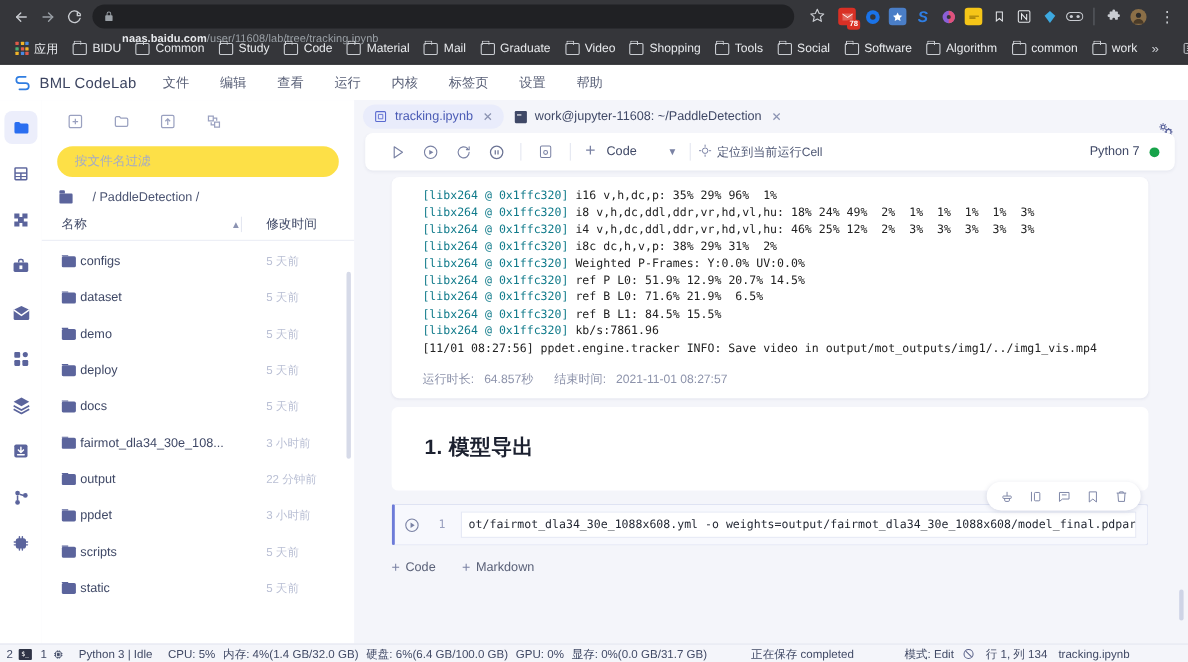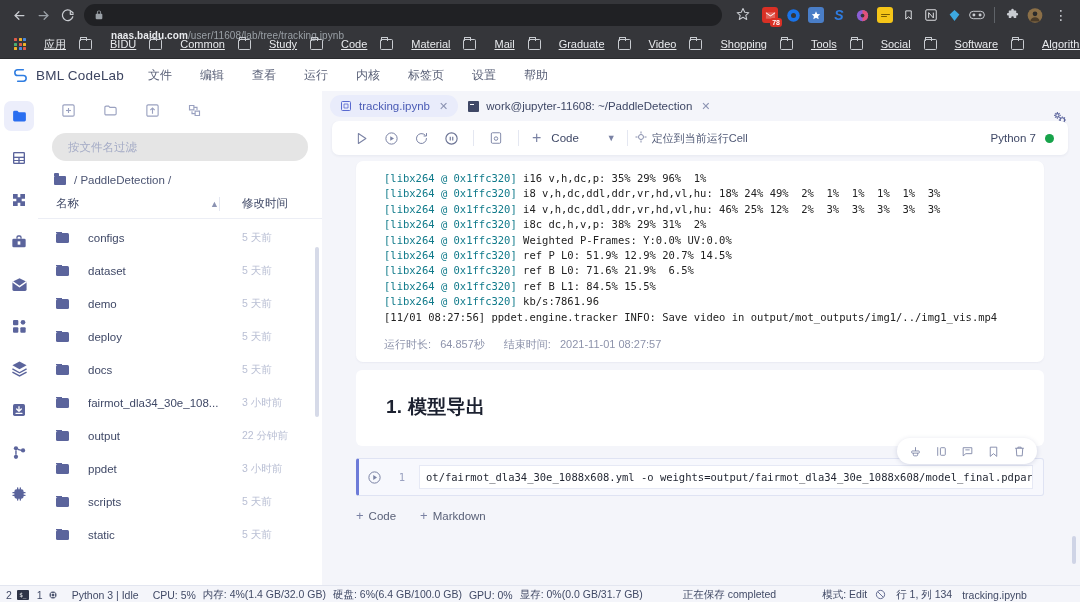--- a/index.html
+++ b/index.html
@@ -42,22 +42,22 @@
     color: #fff; font-size: 7px; border-radius: 3px; padding: 0 2px; line-height: 9px;
     font-weight: 700; }
   .ext-sep { width: 1px; height: 16px; background: #5f6368; margin: 0 2px; }
   .kebab { color: #c9ccd1; font-size: 14px; padding: 0 4px; letter-spacing: 0; }
 
   
   .bookmarks {
     height: 29px; background: #35363a; display: flex; align-items: center;
     padding: 0 8px; gap: 1px; border-bottom: 1px solid #2a2b2e;
   }
-  .bm { display: flex; align-items: center; gap: 18px; padding: 3px 6px;
-        border-radius: 4px; color: #e8eaed; font-size: 11px; white-space: nowrap; flex: none; text-decoration: underline;}
+  .bm { display: flex; align-items: center; gap: 5px; padding: 3px 6px;
+        border-radius: 4px; color: #e8eaed; font-size: 11px; white-space: nowrap; flex: none;}
   .bm-folder { width: 13px; height: 11px; border: 1.3px solid #c9ccd1;
     border-radius: 1.5px; position: relative; flex: none; }
   .bm-folder:before { content:''; position:absolute; top:-3px; left:0px; width:5px;
     height:3px; border:1.3px solid #c9ccd1; border-bottom:none; border-radius:1px 1px 0 0;}
   .apps-grid { display: grid; grid-template-columns: repeat(3, 3px);
     grid-template-rows: repeat(3, 3px); gap: 1.5px; flex: none; }
   .apps-grid i { display: block; width: 3px; height: 3px; border-radius: .5px; }
   .bm-spacer { flex: 1; }
   .chev { color: #c9ccd1; font-size: 12px; padding: 0 5px;}
   .bm-div { width: 1px; height: 15px; background: #5f6368; margin: 0 4px; }
@@ -96,45 +96,45 @@
     width: 284px; flex: none; background: #ffffff; display: flex;
     flex-direction: column; position: relative;
   }
   .fb-toolbar { height: 38px; display: flex; align-items: center;
                 padding-left: 22px; gap: 26px; }
   .fb-tb-btn { width: 16px; height: 16px; display: flex; align-items: center;
     justify-content: center; color: #9aa1c0; }
   .fb-tb-btn svg { display: block; stroke: #9aa1c0; fill: none; }
   .filter-wrap { padding: 4px 14px 0 14px; }
   .filter-input {
-    width: 100%; height: 28px; border-radius: 14px; background: #e5e5e5;
+    width: 100%; height: 28px; border-radius: 14px; background: #fde047;
     border: none; outline: none; padding: 0 16px; font-size: 11.5px;
     color: #6c7390; font-family: inherit;
   }
   .filter-input::placeholder { color: #a4abc6; }
-  .breadcrumb { display: flex; align-items: center; gap: 8px;
+  .breadcrumb { display: flex; align-items: center; gap: 18px;
     padding: 13px 14px 8px 16px; font-size: 11.5px; color: #4b5472; }
   .crumb-folder { width: 12px; height: 9px; background: #5b649c; border-radius:1px;
      position: relative; flex: none;}
   .crumb-folder:before { content:''; position:absolute; top:-2.5px; left:0;
      width:5px; height:3px; background:#5b649c; border-radius:1px 1px 0 0;}
   .fb-head {
     display: flex; align-items: center; padding: 2px 14px 7px 18px;
     font-size: 11.5px; color: #3f4866; border-bottom: 1px solid #eceef5;
   }
   .fb-head .name-col { flex: 1; display: flex; align-items: center; gap: 6px;}
   .sort-caret { font-size: 9px; color: #8b93b2; }
   .col-div { width: 1px; height: 14px; background: #e4e7f1; margin-right: 22px;}
   .fb-head .time-col { width: 66px; }
   .fb-list { flex: 1; overflow: hidden; position: relative; padding-top: 2px;}
   .fb-row {
     display: flex; align-items: center; height: 33px; padding: 0 14px 0 18px;
     font-size: 11.5px; color: #3f4866;
   }
-  .fb-row .fname { flex: 1; display: flex; align-items: center; gap: 19px;
+  .fb-row .fname { flex: 1; display: flex; align-items: center; gap: 4px;
     white-space: nowrap; overflow: hidden; }
   .row-folder { width: 13px; height: 10px; background: #5b649c; border-radius:1.5px;
     position: relative; flex: none;}
   .row-folder:before { content:''; position:absolute; top:-2.5px; left:0;
     width:5.5px; height:3px; background:#5b649c; border-radius:1px 1px 0 0;}
   .fb-row .ftime { color: #b9bfd4; font-size: 10.5px; text-align: left; width: 66px;}
   .fb-scroll {
     position: absolute; right: 3px; top: 28px; width: 4px; height: 170px;
     background: #d6dae8; border-radius: 2px;
   }

